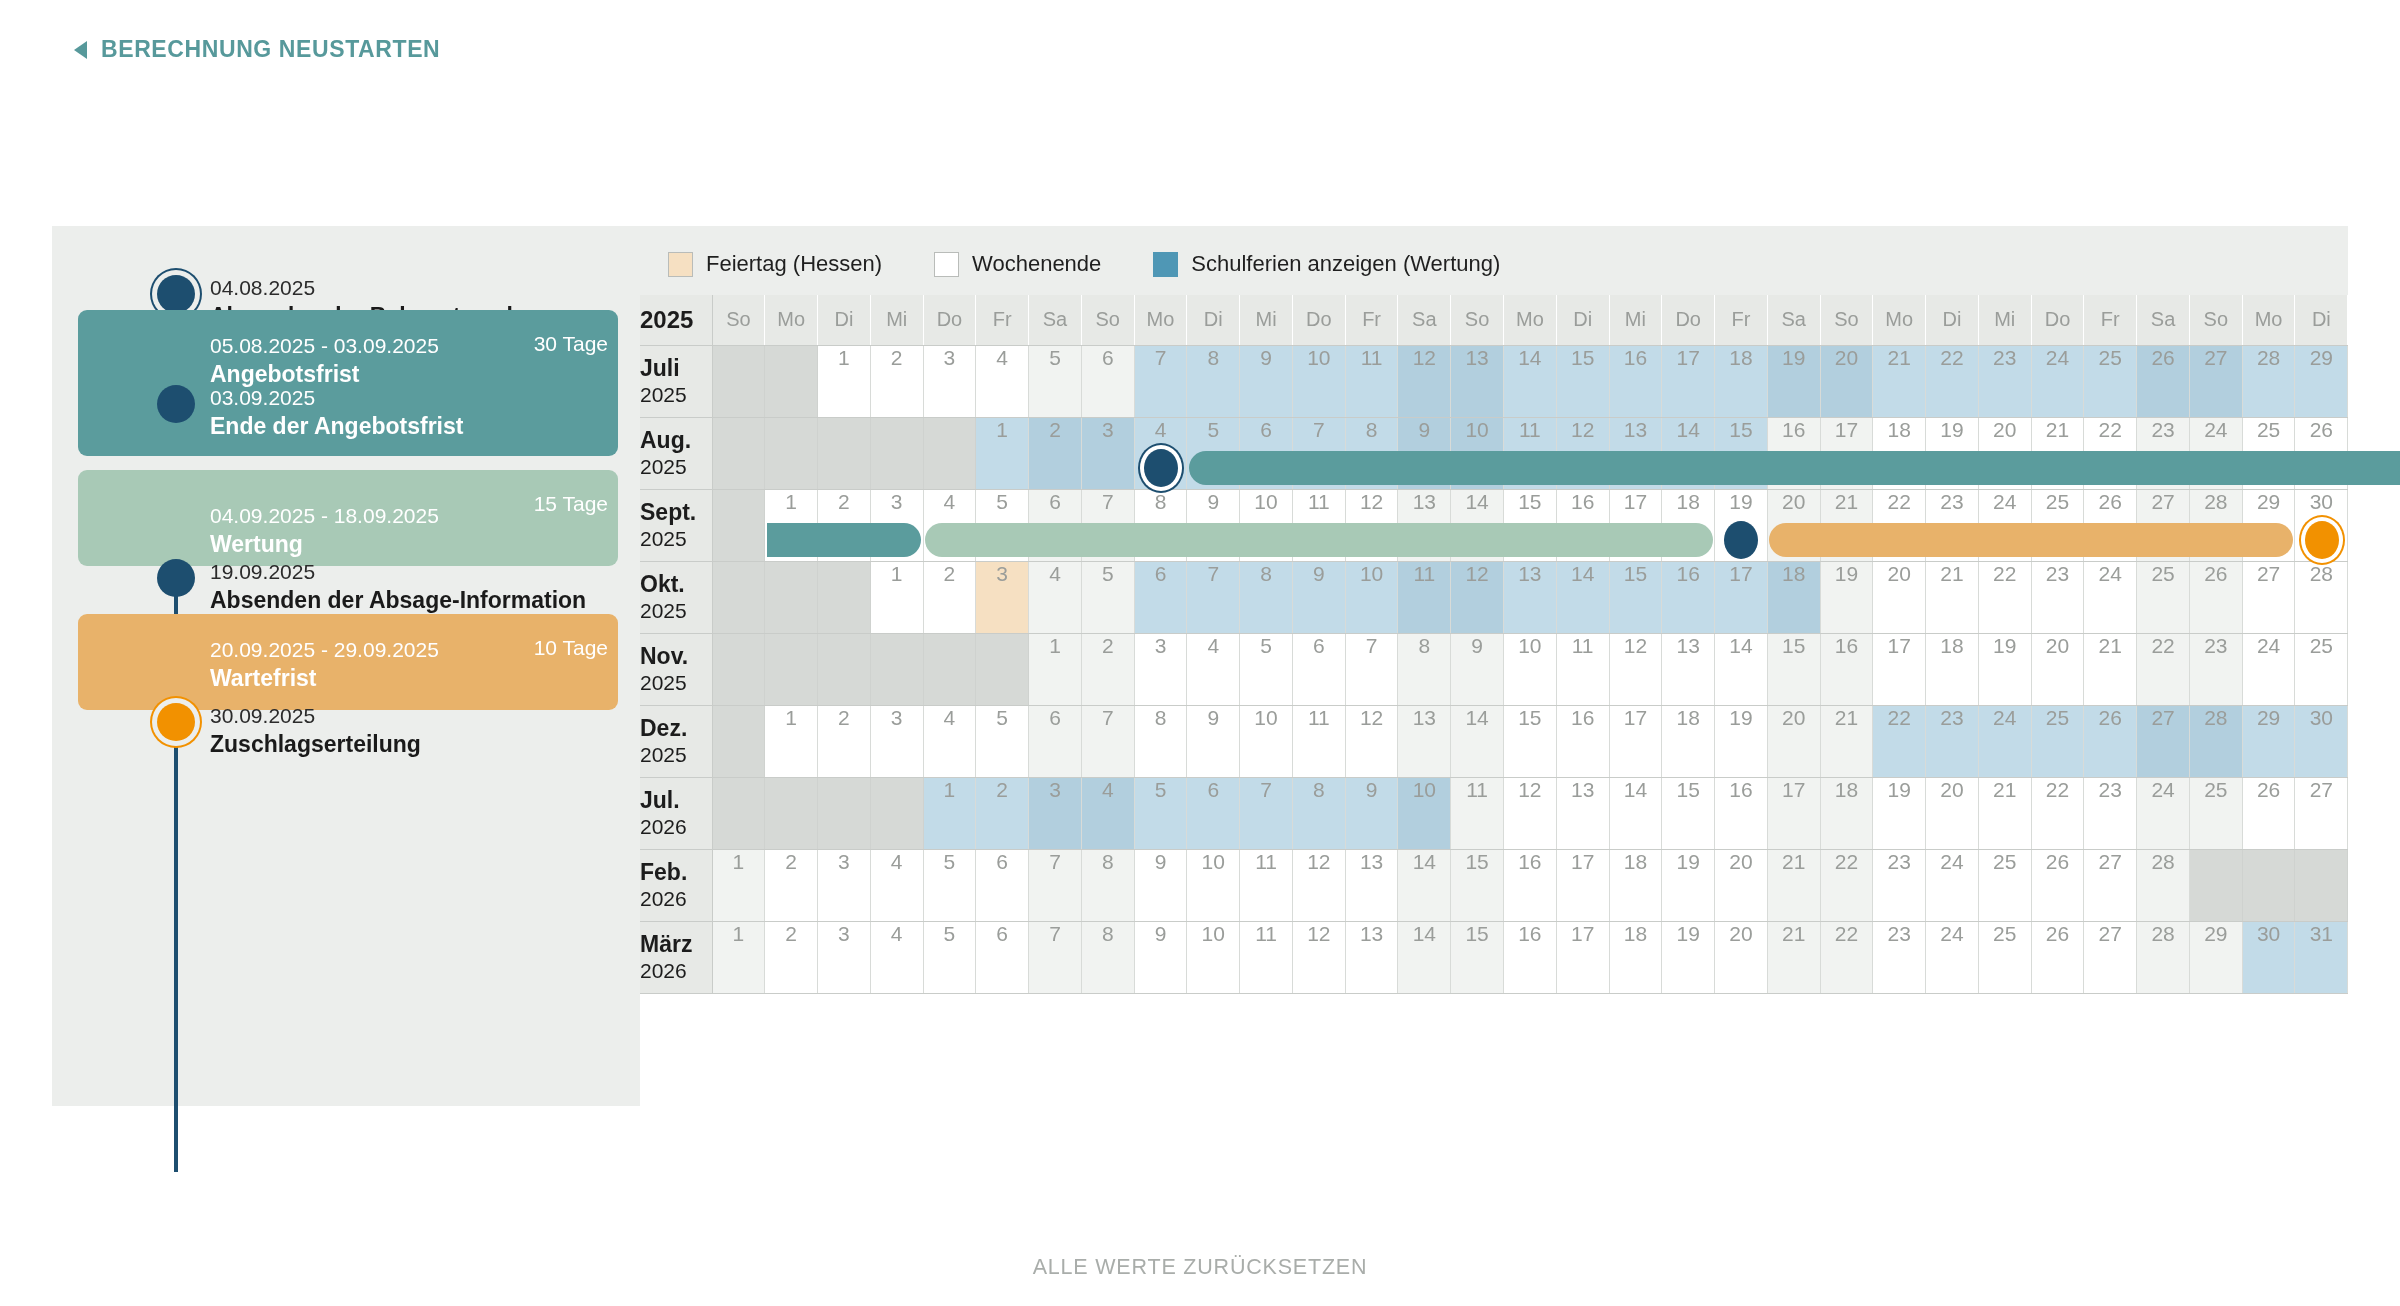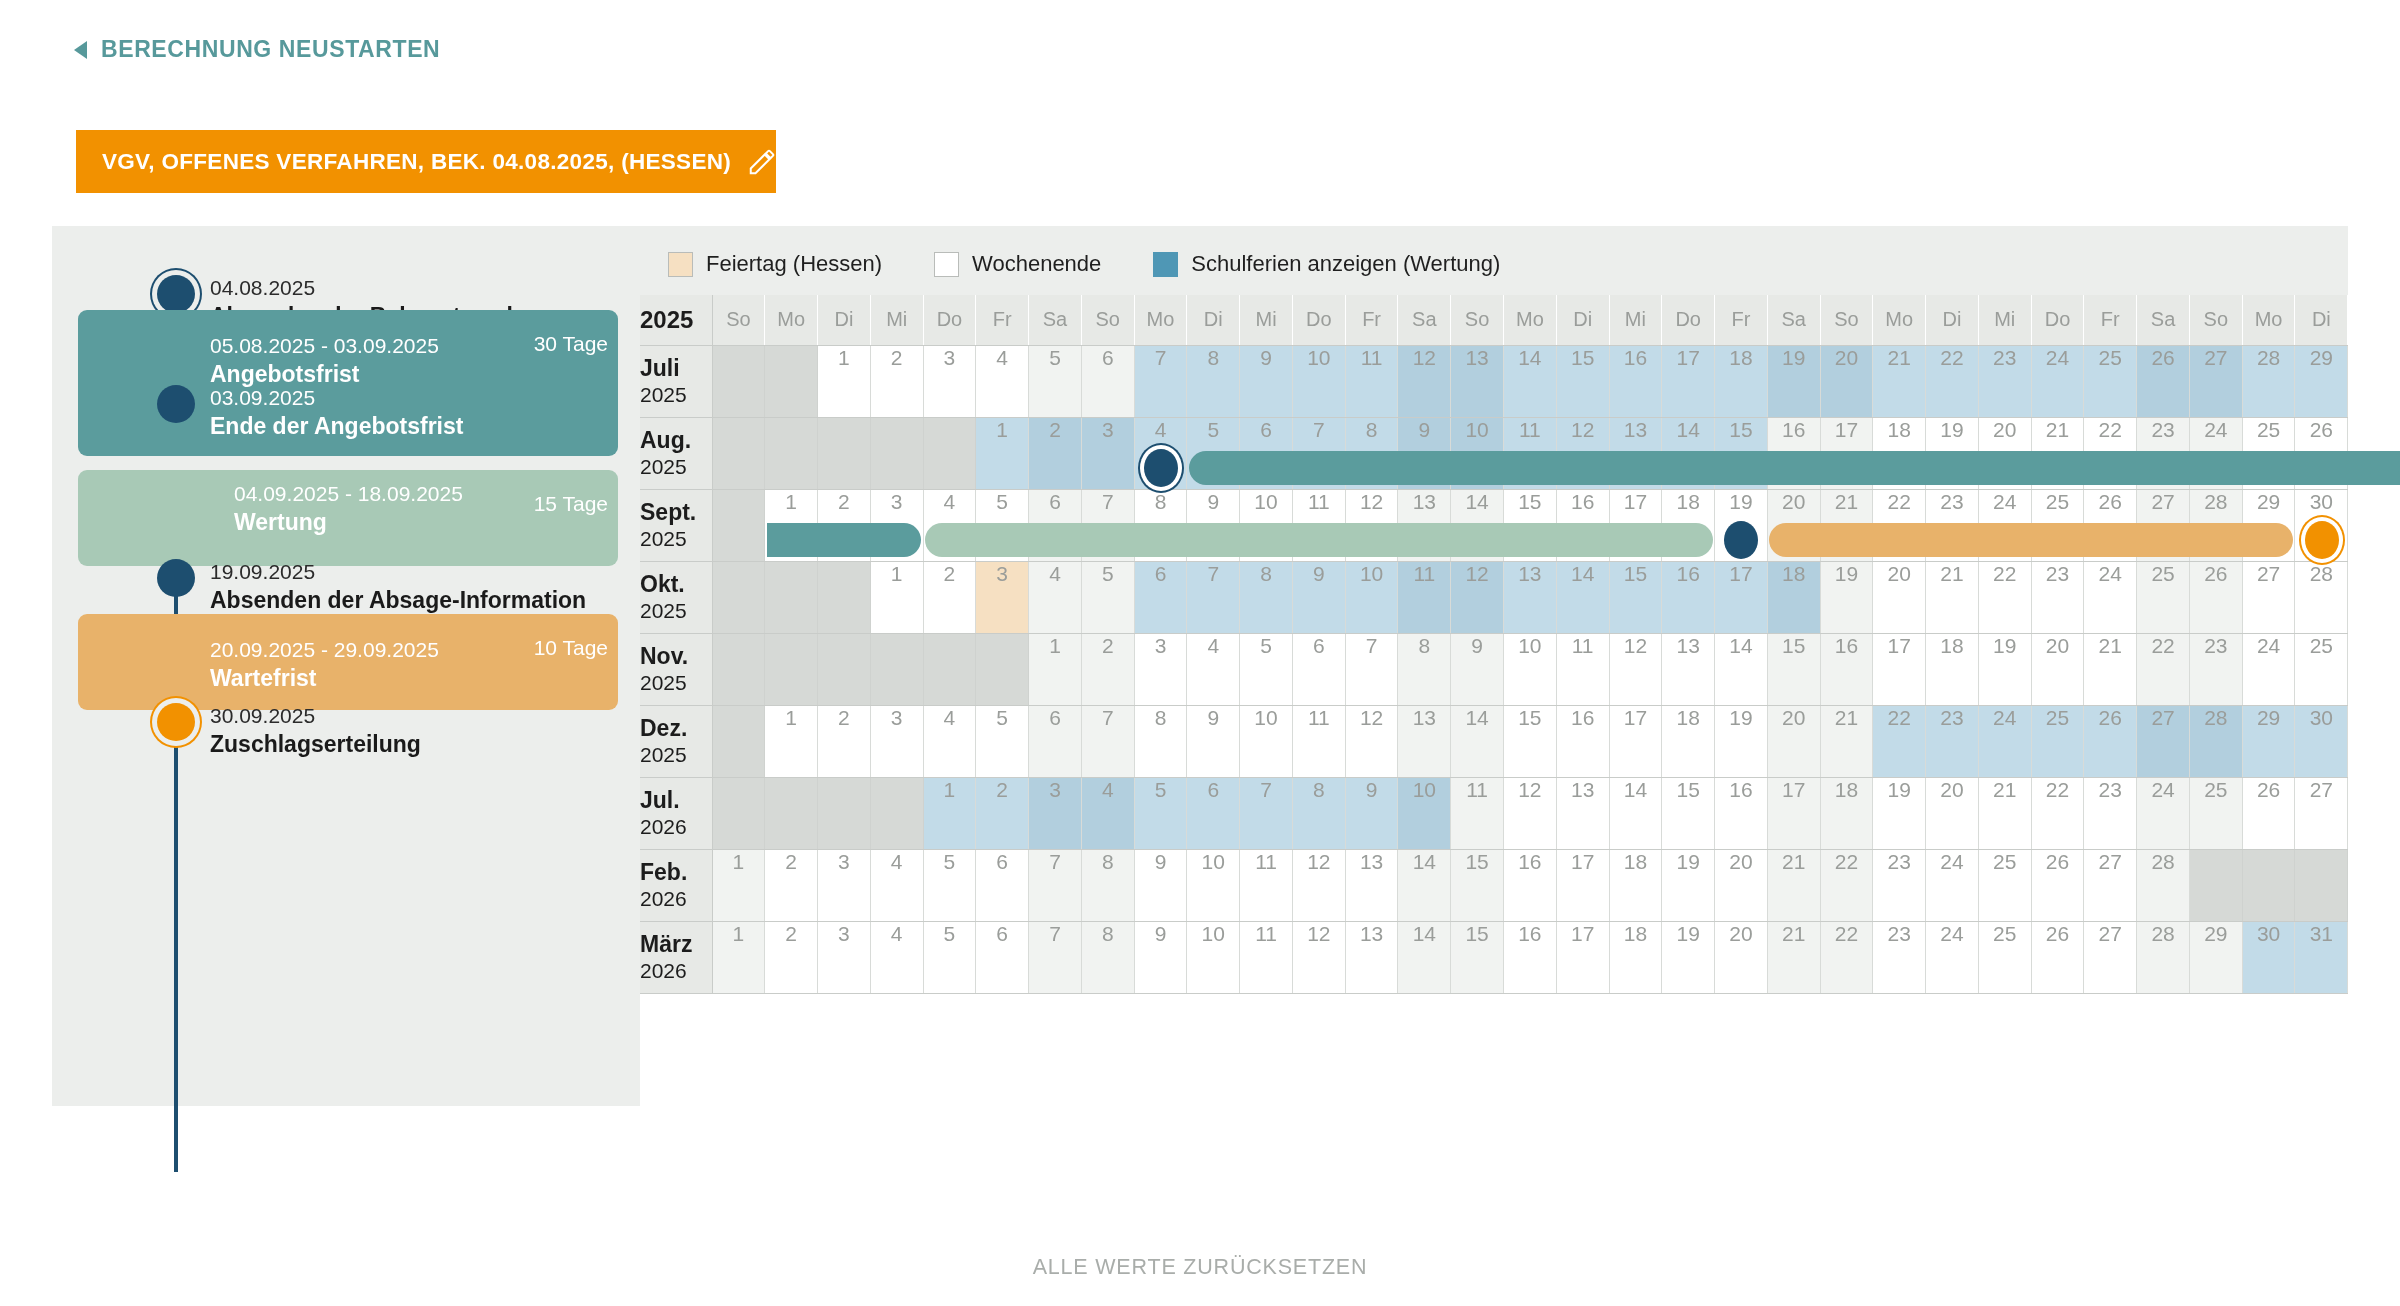--- a/index.html
+++ b/index.html
@@ -170,26 +170,20 @@
 </head>
 <body>
 
 <div class="page">
 
   <div class="backlink">
     <span class="tri"></span>
     <span>BERECHNUNG NEUSTARTEN</span>
   </div>
 
-  <div class="titlebar">
-    <span class="tt">VGV, OFFENES VERFAHREN, BEK. 04.08.2025, (HESSEN)</span>
-    <svg class="pencil" viewBox="0 0 24 24">
-      <path d="M3 17.2V21h3.8L18 9.8l-3.8-3.8L3 17.2z M20.7 7.1c.4-.4.4-1 0-1.4l-2.4-2.4c-.4-.4-1-.4-1.4 0l-1.9 1.9 3.8 3.8 1.9-1.9z" fill="none" stroke="#ffffff" stroke-width="1.6"></path>
-    </svg>
-  </div>
 
   <div class="panel">
 
     <div class="timeline">
       <div class="spine"></div>
       <div id="tl-host">
           <div class="tl-text" style="top: 48px;">
             <div class="tl-date">04.08.2025</div>
             <div class="tl-name">Absenden der Bekanntmachung</div>
           </div>
@@ -199,21 +193,21 @@
             <div class="tl-date">05.08.2025 - 03.09.2025</div>
             <div class="tl-name">Angebotsfrist</div>
           </div>
           <div class="tl-days" style="top: 106px;">30 Tage</div>
           <div class="tl-text on-band" style="top: 158px;">
             <div class="tl-date">03.09.2025</div>
             <div class="tl-name">Ende der Angebotsfrist</div>
           </div>
           <div class="node node-plain" style="left: 124px; top: 178px;"></div>
           <div class="tl-band" style="top: 244px; height: 96px; background: rgb(168, 201, 182);"></div>
-          <div class="tl-text on-band" style="top: 254px; margin-left: 24px;">
+          <div class="tl-text on-band" style="top: 276px;">
             <div class="tl-date">04.09.2025 - 18.09.2025</div>
             <div class="tl-name">Wertung</div>
           </div>
           <div class="tl-days" style="top: 266px;">15 Tage</div>
           <div class="tl-text" style="top: 332px;">
             <div class="tl-date">19.09.2025</div>
             <div class="tl-name">Absenden der Absage-Information</div>
           </div>
           <div class="node node-plain" style="left: 124px; top: 352px;"></div>
           <div class="tl-band" style="top: 388px; height: 96px; background: rgb(232, 178, 106);"></div>

